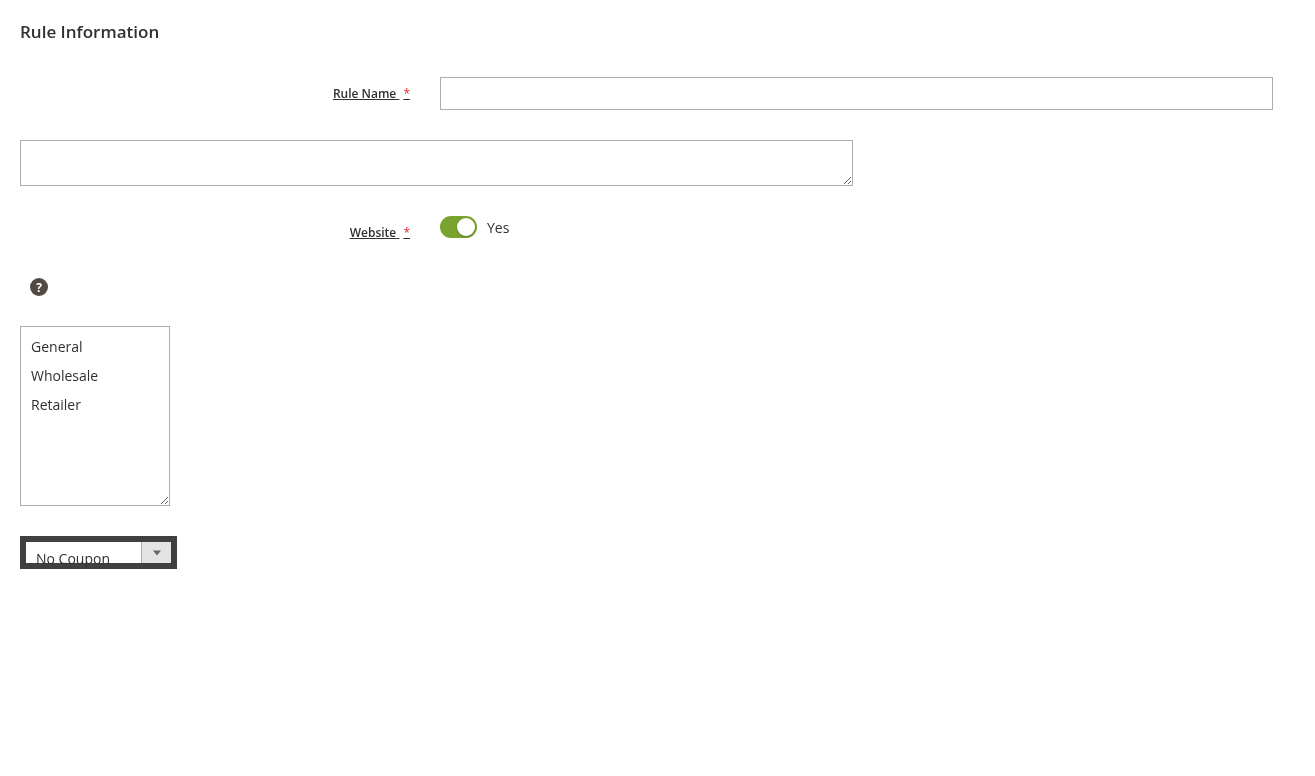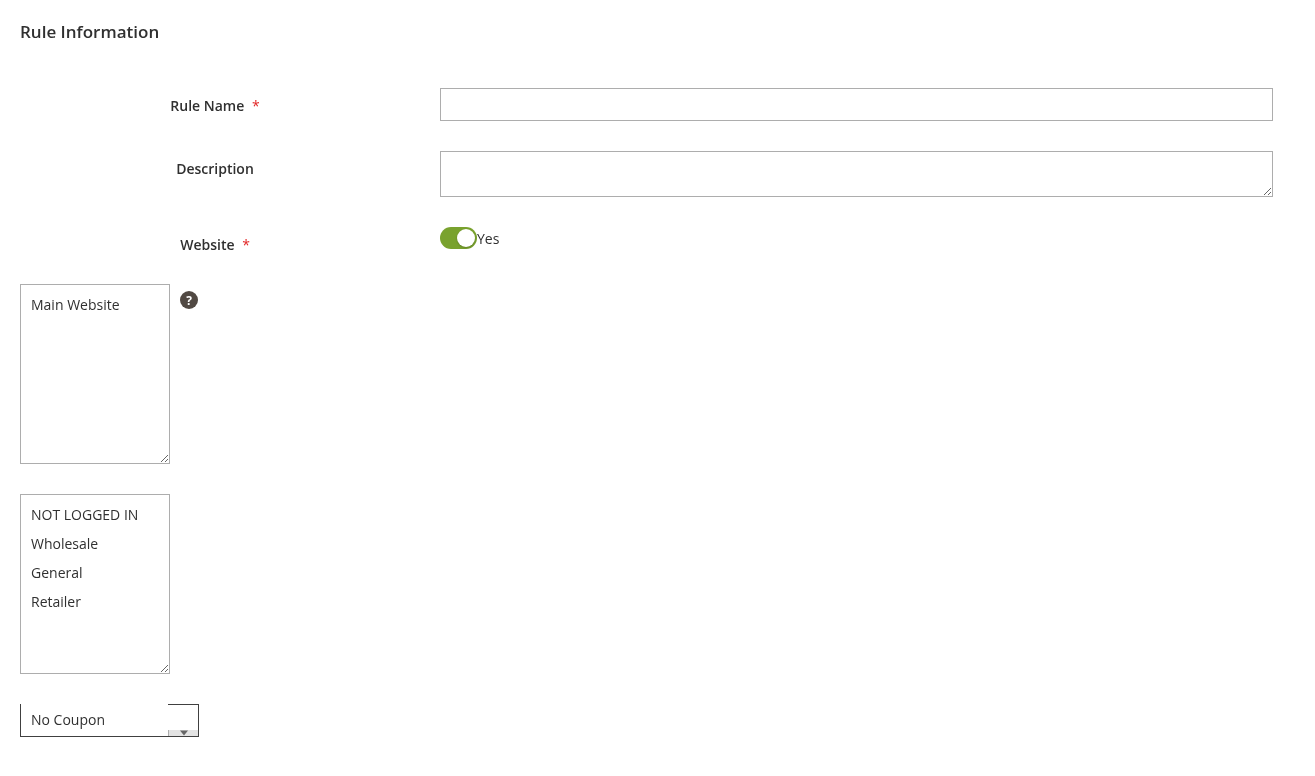--- a/index.html
+++ b/index.html
@@ -11,40 +11,41 @@
       font-family: 'Open Sans', 'Helvetica Neue', Helvetica, Arial, sans-serif;
       font-size: 14px;
       color: #303030;
       background: #fff;
       padding: 20px;
     }
     .section-title {
       font-size: 17px;
       font-weight: 600;
       color: #303030;
-      margin-bottom: 45px;
+      margin-bottom: 34px;
       padding-left: 0;
     }
     .form-container {
       max-width: 1283px;
     }
     .form-row {
       display: flex;
       align-items: flex-start;
       margin-bottom: 30px;
     }
     .form-label {
       width: 420px;
-      text-align: center;
+      text-align: right;
       padding-right: 30px;
       padding-top: 8px;
       font-weight: 600;
       color: #303030;
-      font-size: 14px;
+      font-size: 12px;
       flex-shrink: 0;
+      text-decoration: underline;
     }
     .required-mark {
       color: #e22626;
       margin-left: 4px;
       font-weight: normal;
     }
     .form-control {
       flex: 1;
       display: flex;
       align-items: flex-start;
@@ -62,20 +63,21 @@
       height: 46px;
       border: 1px solid #adadad;
       padding: 6px 10px;
       font-size: 14px;
       font-family: inherit;
       resize: both;
     }
     .toggle-wrapper {
       display: flex;
       align-items: center;
+      gap: 10px;
     }
     .toggle {
       width: 37px;
       height: 22px;
       background: #79a22e;
       border-radius: 11px;
       position: relative;
       cursor: pointer;
     }
     .toggle-knob {
@@ -118,25 +120,24 @@
       justify-content: center;
       font-size: 12px;
       font-weight: bold;
       margin-left: 10px;
       margin-top: 7px;
       cursor: help;
       flex-shrink: 0;
     }
     .select-wrapper {
       display: flex;
-      border: 1px solid #404040;
-      width: 179px;
+      border: 6px solid #404040;
+      width: 157px;
       height: 33px;
       position: relative;
-      align-items: flex-end;
     }
     .select-value {
       flex: 1;
       padding: 7px 10px;
       font-size: 14px;
       background: #fff;
     }
     .select-arrow {
       width: 30px;
       background: #e3e3e3;
@@ -160,23 +161,20 @@
     <div class="form-label">
       <span>Rule Name</span>
       <span class="required-mark">*</span>
     </div>
     <div class="form-control">
       <input type="text" class="text-input" value="" style="">
     </div>
   </div>
 
   <div class="form-row">
-    <div class="form-label">
-      <span>Description</span>
-    </div>
     <div class="form-control">
       <textarea class="textarea-input" style=""></textarea>
     </div>
   </div>
 
   <div class="form-row">
     <div class="form-label">
       <span>Website</span>
       <span class="required-mark">*</span>
     </div>
@@ -185,33 +183,29 @@
         <div class="toggle">
           <div class="toggle-knob"></div>
         </div>
         <span class="toggle-label">Yes</span>
       </div>
     </div>
   </div>
 
   <div class="form-row">
     <div class="form-control">
-      <div class="multiselect" id="websites-multiselect">
-          <div class="multiselect-option">Main Website</div>
-        </div>
       <div class="help-icon">?</div>
     </div>
   </div>
 
   <div class="form-row">
     <div class="form-control">
       <div class="multiselect" id="customer-groups-multiselect">
-          <div class="multiselect-option">NOT LOGGED IN</div>
+          <div class="multiselect-option">General</div>
           <div class="multiselect-option">Wholesale</div>
-          <div class="multiselect-option">General</div>
           <div class="multiselect-option">Retailer</div>
         </div>
     </div>
   </div>
 
   <div class="form-row">
     <div class="form-control">
       <div class="select-wrapper">
         <div class="select-value">No Coupon</div>
         <div class="select-arrow">

